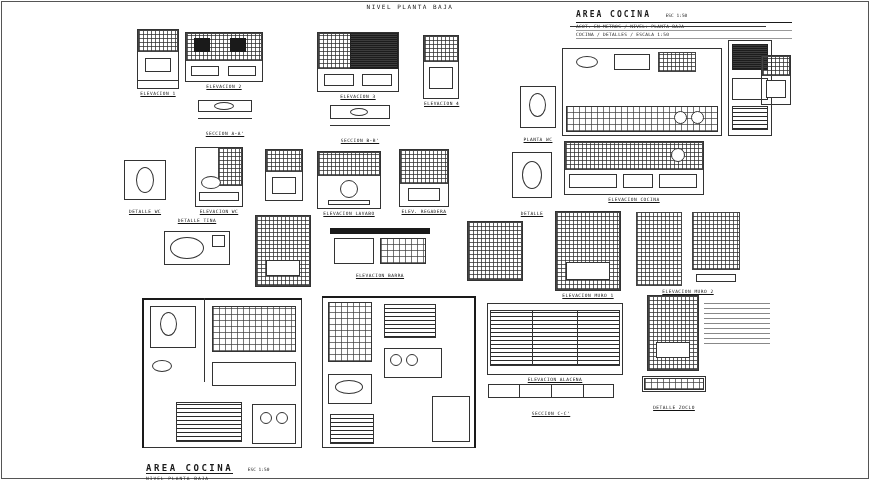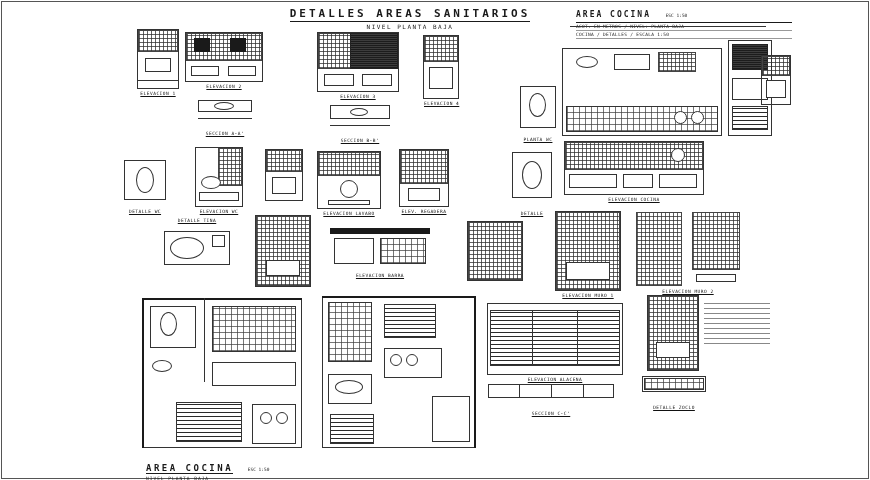--- a/index.html
+++ b/index.html
@@ -52,21 +52,20 @@
   .caption{position:absolute;font-size:4.5px;letter-spacing:.5px;white-space:nowrap;color:#111;
     text-decoration:underline;}
 </style>
 </head>
 <body>
 
 <div class="page" id="page">
   <div class="page-border"></div>
 
   <div class="title-block">
-    <div><span class="main-title">DETALLES AREAS SANITARIOS</span></div>
     <div class="sub-title">NIVEL PLANTA BAJA</div>
   </div>
 
   <div class="tr-block">
     <div class="tr-title-row">
       <span class="tr-title">AREA COCINA</span>
       <span class="tr-scale">ESC 1:50</span>
     </div>
     <div class="tr-row">ACOT. EN METROS  /  NIVEL: PLANTA BAJA</div>
     <div class="tr-row">COCINA  /  DETALLES  /  ESCALA 1:50</div>

